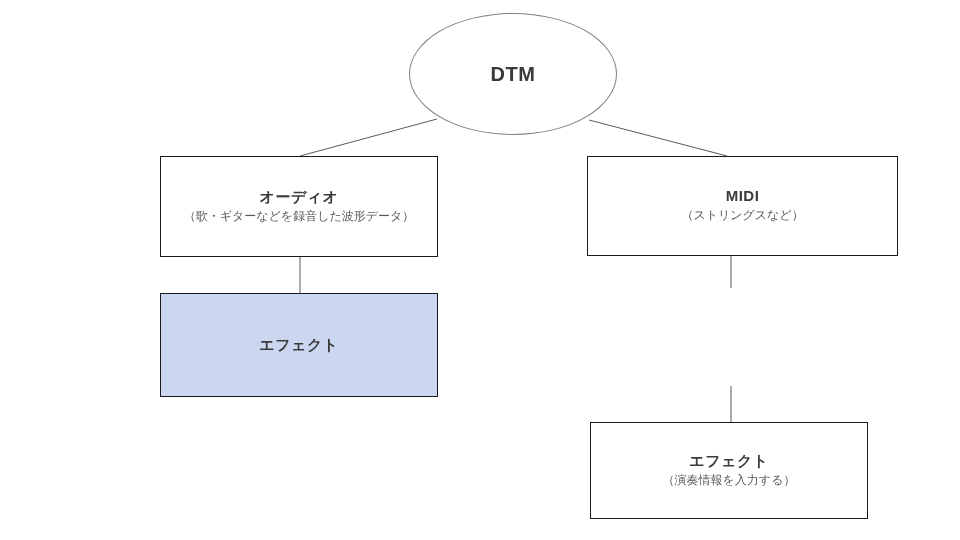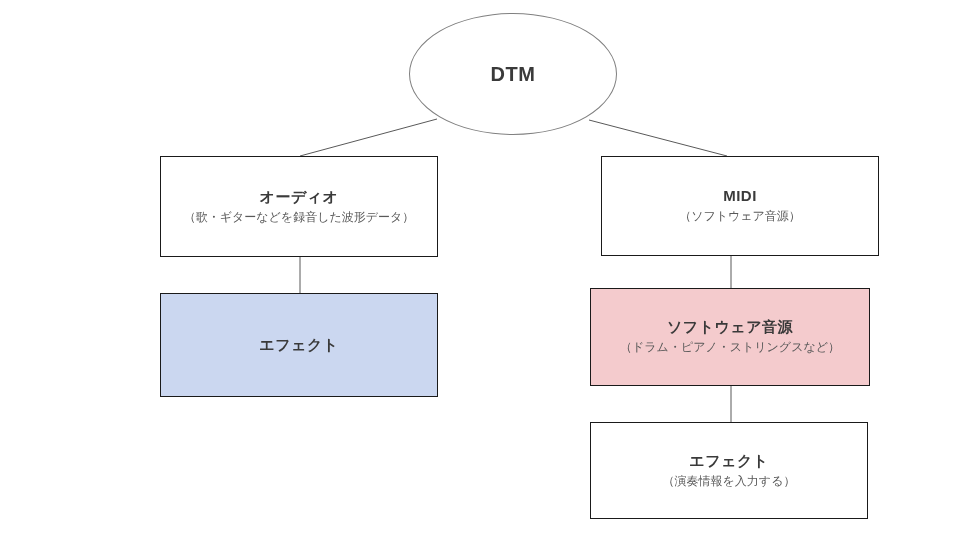--- a/index.html
+++ b/index.html
@@ -38,21 +38,21 @@
   .ellipse {
     left: 409px; top: 13px;
     width: 208px; height: 122px;
     border: 1px solid var(--ellipse-border, #808080);
     border-radius: 50%;
   }
   .box {
     border: 1px solid var(--box-border, #1a1a1a);
   }
   .box-audio  { left: 160px; top: 156px; width: 278px; height: 101px; }
-  .box-midi   { left: 601px; top: 156px; width: 278px; height: 100px; }
+  .box-midi   { left: 587px; top: 156px; width: 311px; height: 100px; }
   .box-effect-audio {
     left: 160px; top: 293px; width: 278px; height: 104px;
     background: var(--effect-audio-fill, #cbd7f0);
   }
   .box-software-synth {
     left: 590px; top: 288px; width: 280px; height: 98px;
     background: var(--software-synth-fill, #f4cbcd);
   }
   .box-effect-midi { left: 590px; top: 422px; width: 278px; height: 97px; }
   .node-title {
@@ -67,20 +67,21 @@
     font-weight: bold;
     color: var(--title-text, #3a3a3a);
     letter-spacing: 0.5px;
   }
   .node-sub {
     font-size: 12px;
     color: var(--subtitle-text, #595959);
     margin-top: 3px;
     line-height: 1.3;
     white-space: nowrap;
+    font-family: Liberation Mono, monospace;
   }
 </style>
 </head>
 <body>
 
 <div class="canvas">
 
   <svg class="connectors" viewBox="0 0 960 540" aria-hidden="true">
     <line x1="437" y1="119" x2="300" y2="156"></line>
     <line x1="589" y1="120" x2="727" y2="156"></line>
@@ -93,30 +94,26 @@
     <div class="root-title">DTM</div>
   </div>
 
   <div class="node box box-audio">
     <div class="node-title">オーディオ</div>
     <div class="node-sub">（歌・ギターなどを録音した波形データ）</div>
   </div>
 
   <div class="node box box-midi">
     <div class="node-title">MIDI</div>
-    <div class="node-sub">（ソフトウェア音源）</div>
+    <div class="node-sub">（ストリングスなど）</div>
   </div>
 
   <div class="node box box-effect-audio">
     <div class="node-title">エフェクト</div>
   </div>
 
-  <div class="node box box-software-synth">
-    <div class="node-title">ソフトウェア音源</div>
-    <div class="node-sub">（ドラム・ピアノ・ストリングスなど）</div>
-  </div>
 
   <div class="node box box-effect-midi">
     <div class="node-title">エフェクト</div>
     <div class="node-sub">（演奏情報を入力する）</div>
   </div>
 
 </div>
 
 </body></html>

